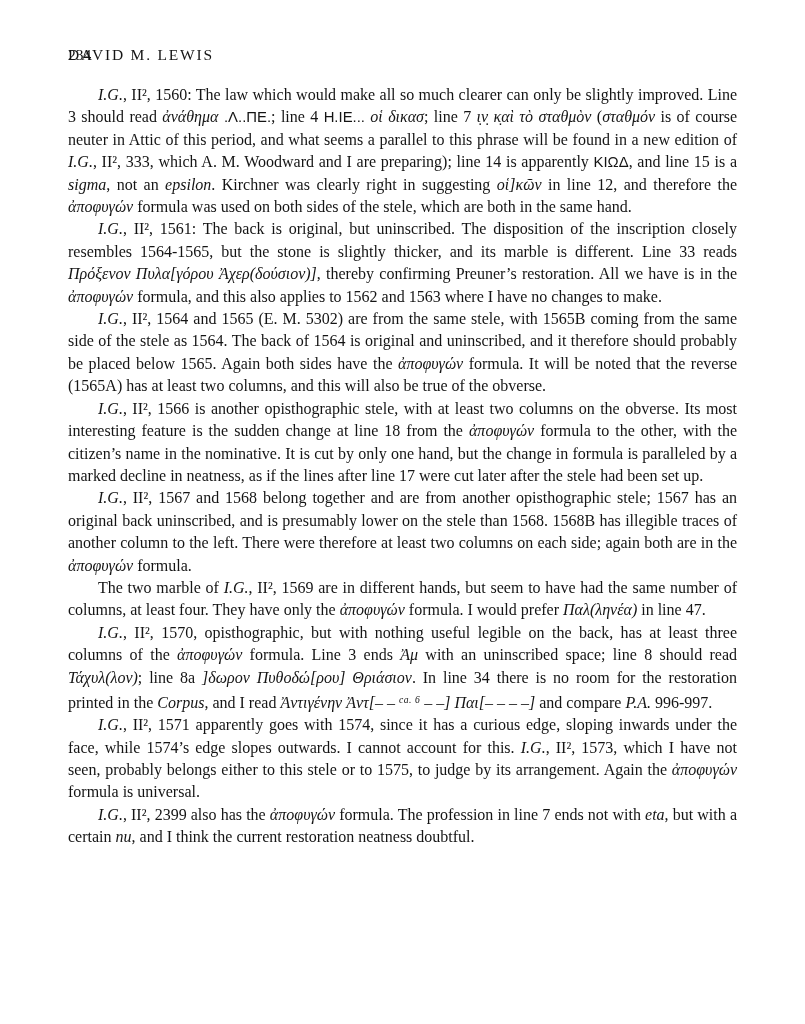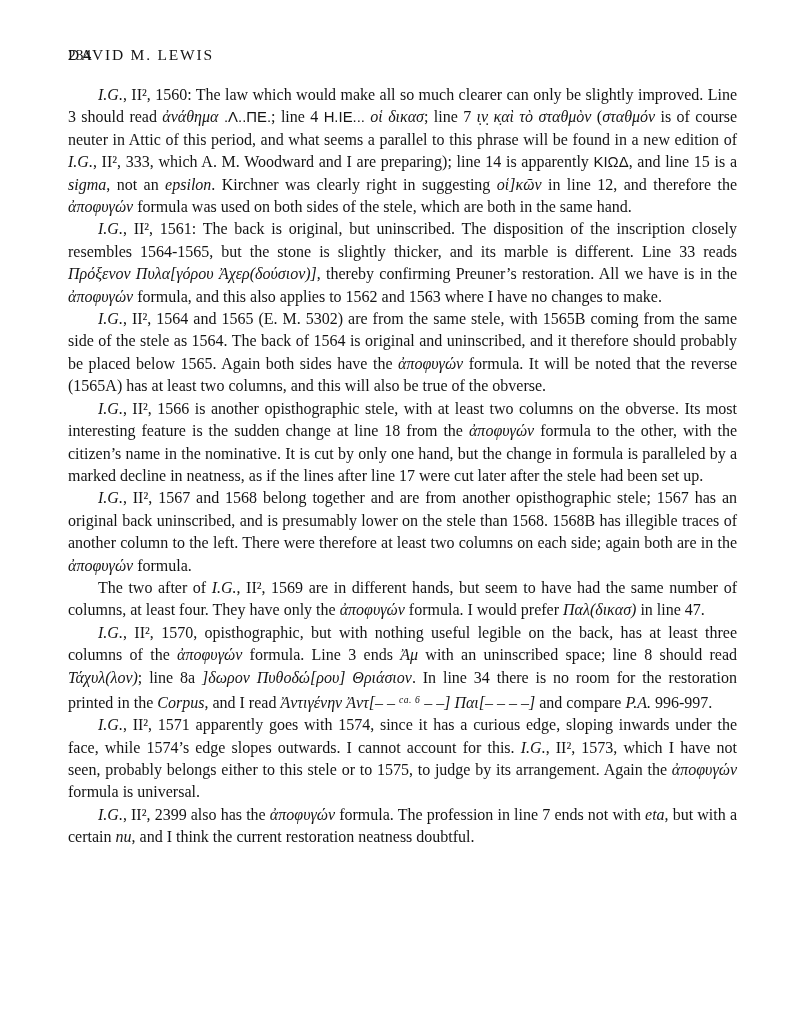--- a/index.html
+++ b/index.html
@@ -43,18 +43,18 @@
   <div class="header">
     <span class="page-number">234</span>
     <span class="running-title">DAVID M. LEWIS</span>
   </div>
   <div class="body-text">
       <p class="para"><span class="it">I.G.</span><span>, II², 1560: The law which would make all so much clearer can only be slightly improved. Line 3 should read </span><span class="it">ἀνάθημα</span><span class="sans"> .Λ..ΠΕ.</span><span>; line 4 </span><span class="sans">Η.ΙΕ...</span><span> </span><span class="it">οἱ δικασ</span><span>; line 7 </span><span class="it">ι̣ν̣ κ̣αὶ τὸ σταθμὸν</span><span> (</span><span class="it">σταθμόν</span><span> is of course neuter in Attic of this period, and what seems a parallel to this phrase will be found in a new edition of </span><span class="it">I.G.</span><span>, II², 333, which A. M. Woodward and I are preparing); line 14 is apparently </span><span class="sans">ΚΙΩΔ</span><span>, and line 15 is a </span><span class="it">sigma</span><span>, not an </span><span class="it">epsilon</span><span>. Kirchner was clearly right in suggesting </span><span class="it">οἱ]κῶν</span><span> in line 12, and therefore the </span><span class="it">ἀποφυγών</span><span> formula was used on both sides of the stele, which are both in the same hand.</span></p>
       <p class="para"><span class="it">I.G.</span><span>, II², 1561: The back is original, but uninscribed. The disposition of the inscription closely resembles 1564-1565, but the stone is slightly thicker, and its marble is different. Line 33 reads </span><span class="it">Πρόξενον Πυλα[γόρου Ἀχερ(δούσιον)]</span><span>, thereby confirming Preuner’s restoration. All we have is in the </span><span class="it">ἀποφυγών</span><span> formula, and this also applies to 1562 and 1563 where I have no changes to make.</span></p>
       <p class="para"><span class="it">I.G.</span><span>, II², 1564 and 1565 (E. M. 5302) are from the same stele, with 1565B coming from the same side of the stele as 1564. The back of 1564 is original and uninscribed, and it therefore should probably be placed below 1565. Again both sides have the </span><span class="it">ἀποφυγών</span><span> formula. It will be noted that the reverse (1565A) has at least two columns, and this will also be true of the obverse.</span></p>
       <p class="para"><span class="it">I.G.</span><span>, II², 1566 is another opisthographic stele, with at least two columns on the obverse. Its most interesting feature is the sudden change at line 18 from the </span><span class="it">ἀποφυγών</span><span> formula to the other, with the citizen’s name in the nominative. It is cut by only one hand, but the change in formula is paralleled by a marked decline in neatness, as if the lines after line 17 were cut later after the stele had been set up.</span></p>
       <p class="para"><span class="it">I.G.</span><span>, II², 1567 and 1568 belong together and are from another opisthographic stele; 1567 has an original back uninscribed, and is presumably lower on the stele than 1568. 1568B has illegible traces of another column to the left. There were therefore at least two columns on each side; again both are in the </span><span class="it">ἀποφυγών</span><span> formula.</span></p>
-      <p class="para"><span>The two after of </span><span class="it">I.G.</span><span>, II², 1569 are in different hands, but seem to have had the same number of columns, at least four. They have only the </span><span class="it">ἀποφυγών</span><span> formula. I would prefer </span><span class="it">Παλ(δικασ)</span><span> in line 47.</span></p>
+      <p class="para"><span>The two marble of </span><span class="it">I.G.</span><span>, II², 1569 are in different hands, but seem to have had the same number of columns, at least four. They have only the </span><span class="it">ἀποφυγών</span><span> formula. I would prefer </span><span class="it">Παλ(ληνέα)</span><span> in line 47.</span></p>
       <p class="para"><span class="it">I.G.</span><span>, II², 1570, opisthographic, but with nothing useful legible on the back, has at least three columns of the </span><span class="it">ἀποφυγών</span><span> formula. Line 3 ends </span><span class="it">Ἀμ</span><span> with an uninscribed space; line 8 should read </span><span class="it">Τάχυλ(λον)</span><span>; line 8a </span><span class="it">]δωρον Πυθοδώ[ρου] Θριάσιον</span><span>. In line 34 there is no room for the restoration printed in the </span><span class="it">Corpus</span><span>, and I read </span><span class="it">Ἀντιγένην Ἀντ[– – </span><span class="sup">ca. 6</span><span class="it"> – –] Παι[– – – –]</span><span> and compare </span><span class="it">P.A.</span><span> 996-997.</span></p>
       <p class="para"><span class="it">I.G.</span><span>, II², 1571 apparently goes with 1574, since it has a curious edge, sloping inwards under the face, while 1574’s edge slopes outwards. I cannot account for this. </span><span class="it">I.G.</span><span>, II², 1573, which I have not seen, probably belongs either to this stele or to 1575, to judge by its arrangement. Again the </span><span class="it">ἀποφυγών</span><span> formula is universal.</span></p>
       <p class="para"><span class="it">I.G.</span><span>, II², 2399 also has the </span><span class="it">ἀποφυγών</span><span> formula. The profession in line 7 ends not with </span><span class="it">eta</span><span>, but with a certain </span><span class="it">nu</span><span>, and I think the current restoration neatness doubtful.</span></p>
     </div>
 </div>
 
 </body></html>

